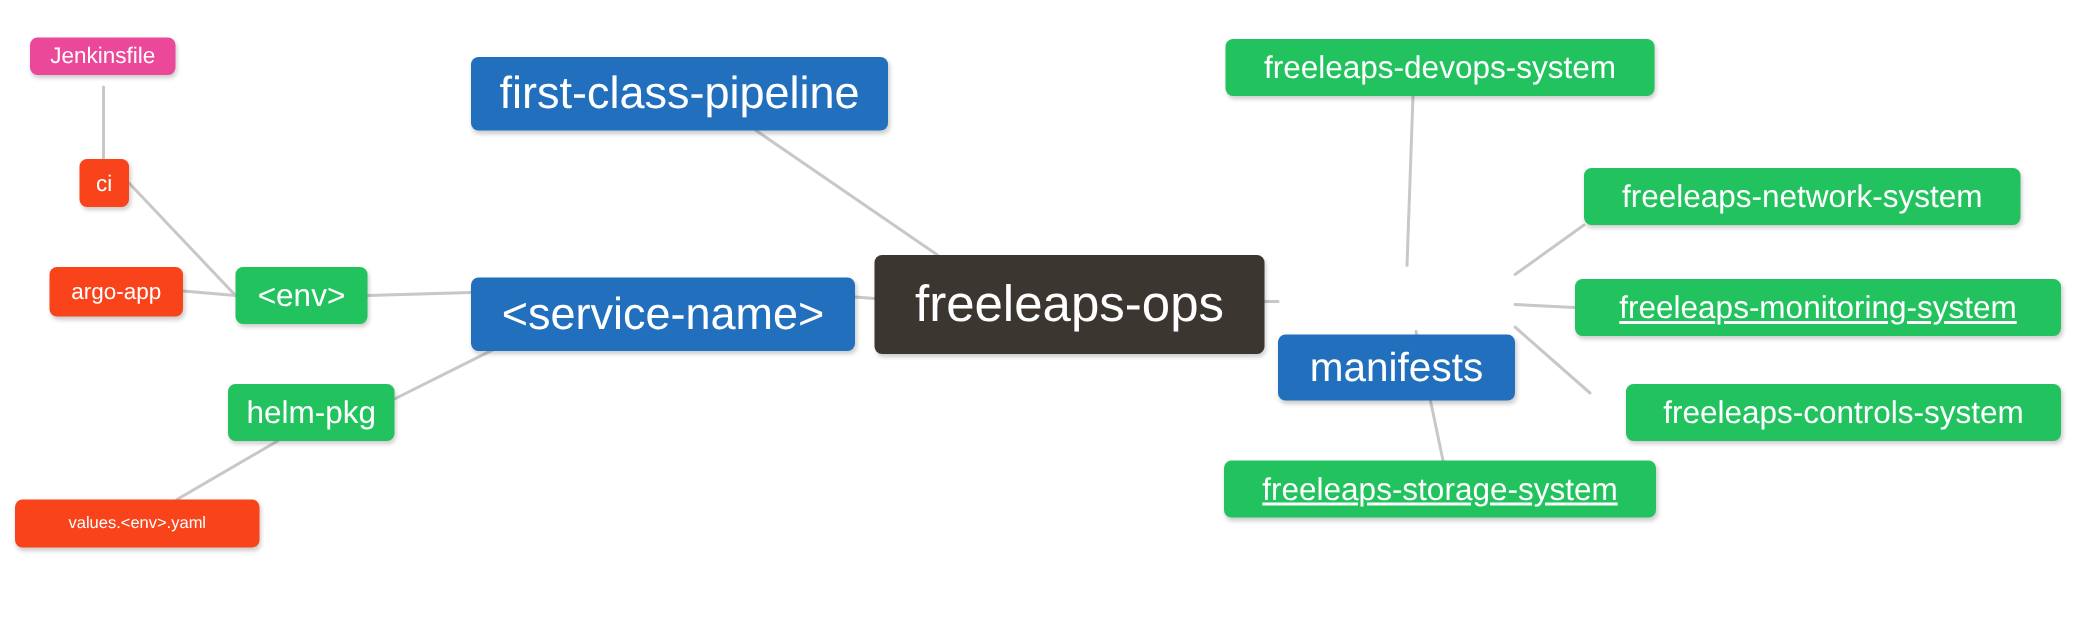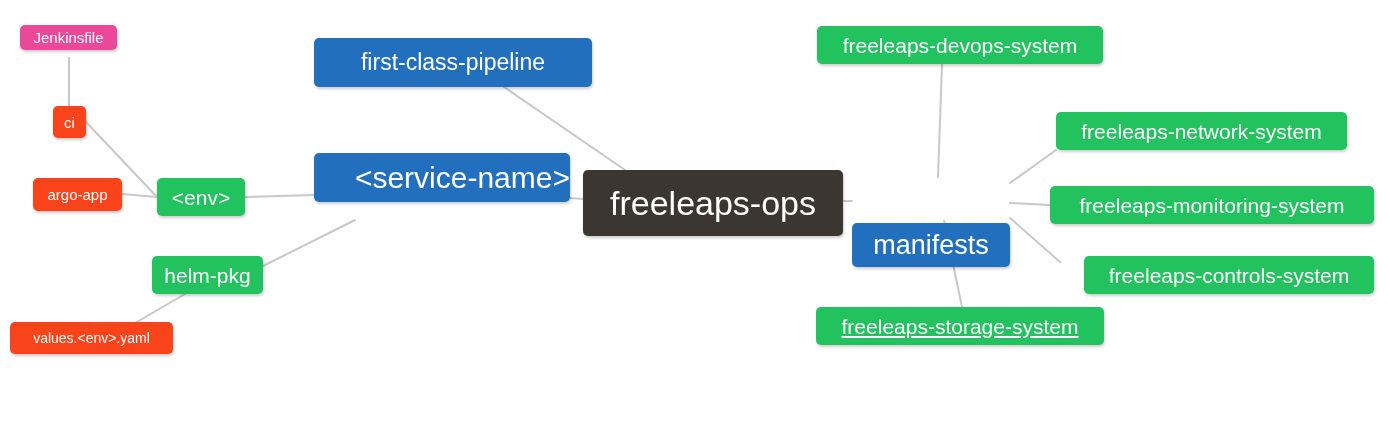--- a/index.html
+++ b/index.html
@@ -74,42 +74,42 @@
       </div>
       <div class="node" style="left: 33px; top: 178px; width: 89px; height: 33px; background: rgb(249, 67, 27); font-size: 15px;">
         <span class="node-label">argo-app</span>
       </div>
       <div class="node" style="left: 157px; top: 178px; width: 88px; height: 38px; background: rgb(34, 195, 94); font-size: 21px;">
         <span class="node-label">&lt;env&gt;</span>
       </div>
       <div class="node" style="left: 152px; top: 256px; width: 111px; height: 38px; background: rgb(34, 195, 94); font-size: 21px;">
         <span class="node-label">helm-pkg</span>
       </div>
-      <div class="node" style="left: 10px; top: 322px; width: 163px; height: 32px; background: rgb(249, 67, 27); font-size: 14px;">
+      <div class="node" style="left: 10px; top: 333px; width: 163px; height: 32px; background: rgb(249, 67, 27); font-size: 11px;">
         <span class="node-label">values.&lt;env&gt;.yaml</span>
       </div>
-      <div class="node" style="left: 314px; top: 38px; width: 278px; height: 49px; background: rgb(34, 112, 189); font-size: 23px;">
+      <div class="node" style="left: 314px; top: 38px; width: 278px; height: 49px; background: rgb(34, 112, 189); font-size: 30px;">
         <span class="node-label">first-class-pipeline</span>
       </div>
-      <div class="node" style="left: 314px; top: 153px; width: 256px; height: 49px; background: rgb(34, 112, 189); font-size: 30px; justify-content: flex-end;">
+      <div class="node" style="left: 314px; top: 185px; width: 256px; height: 49px; background: rgb(34, 112, 189); font-size: 30px;">
         <span class="node-label">&lt;service-name&gt;</span>
       </div>
       <div class="node" style="left: 583px; top: 170px; width: 260px; height: 66px; background: rgb(60, 54, 49); font-size: 34px;">
         <span class="node-label">freeleaps-ops</span>
       </div>
       <div class="node" style="left: 852px; top: 177px; width: 158px; height: 44px; background: rgb(34, 112, 189); font-size: 27px; margin-top: 46px;">
         <span class="node-label">manifests</span>
       </div>
       <div class="node" style="left: 817px; top: 26px; width: 286px; height: 38px; background: rgb(34, 195, 94); font-size: 21px;">
         <span class="node-label">freeleaps-devops-system</span>
       </div>
       <div class="node" style="left: 1056px; top: 112px; width: 291px; height: 38px; background: rgb(34, 195, 94); font-size: 21px;">
         <span class="node-label">freeleaps-network-system</span>
       </div>
-      <div class="node" style="left: 1050px; top: 186px; width: 324px; height: 38px; background: rgb(34, 195, 94); font-size: 21px;">
+      <div class="node" style="left: 1050px; top: 186px; width: 324px; height: 38px; background: rgb(34, 195, 94); font-size: 21px; text-decoration: underline;">
         <span class="node-label">freeleaps-monitoring-system</span>
       </div>
       <div class="node" style="left: 1060px; top: 256px; width: 290px; height: 38px; background: rgb(34, 195, 94); font-size: 21px; margin-left: 24px;">
         <span class="node-label">freeleaps-controls-system</span>
       </div>
       <div class="node" style="left: 816px; top: 307px; width: 288px; height: 38px; background: rgb(34, 195, 94); font-size: 21px; text-decoration: underline;">
         <span class="node-label">freeleaps-storage-system</span>
       </div>
     </div>
 </div>

